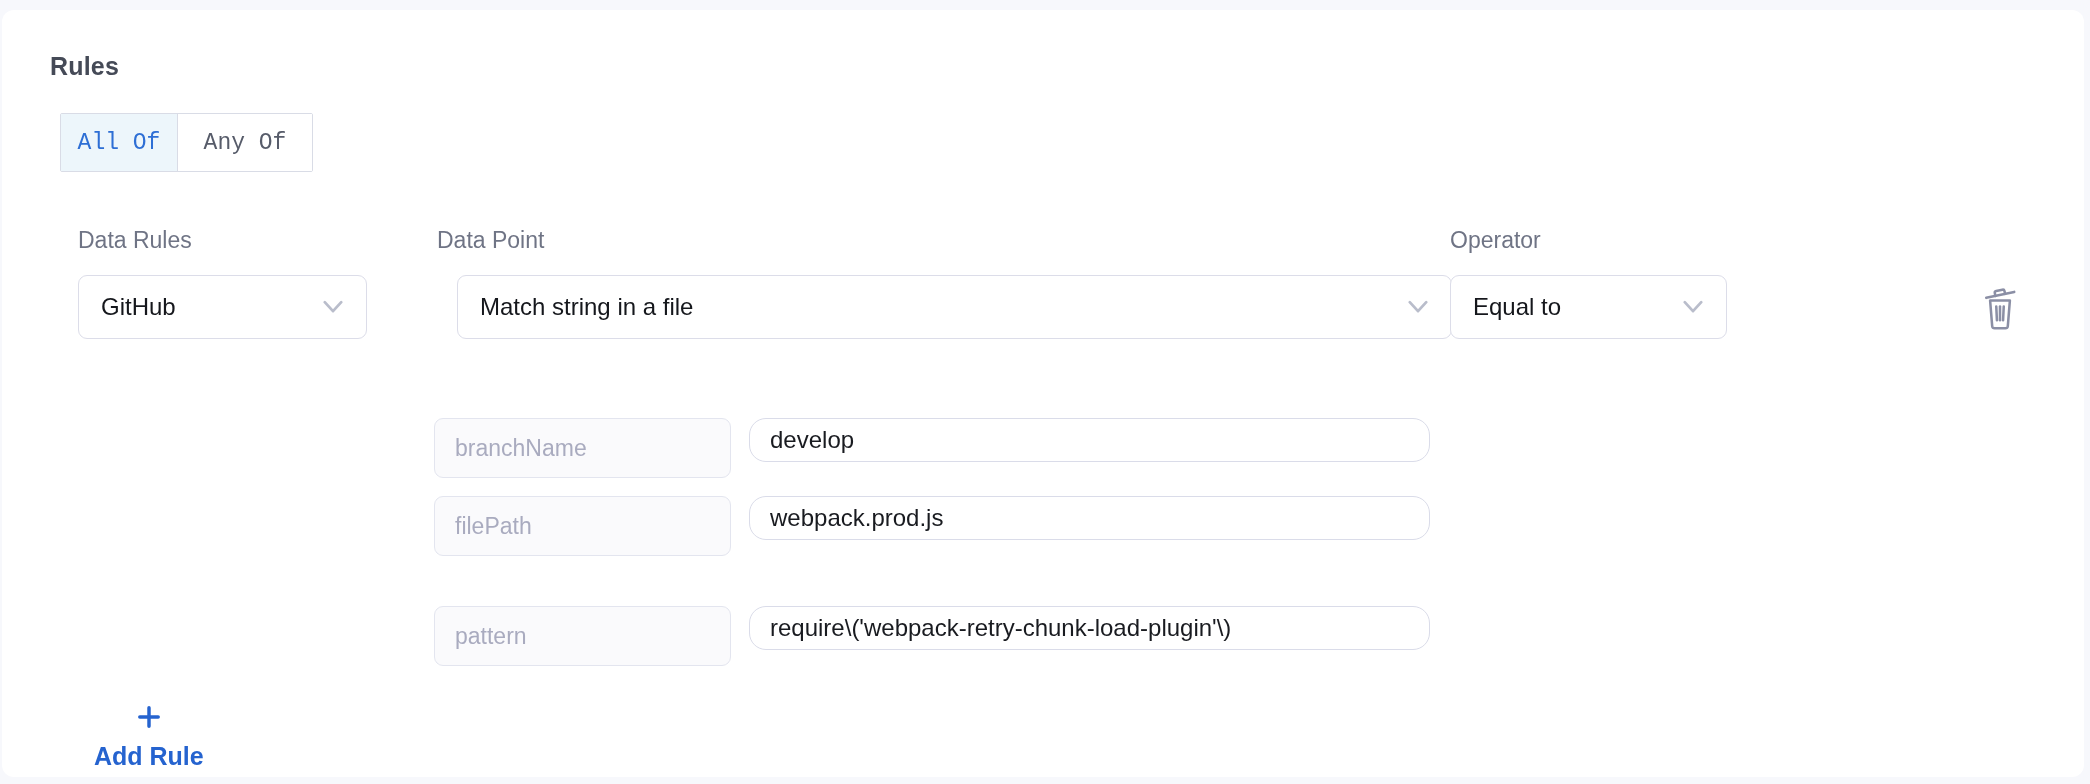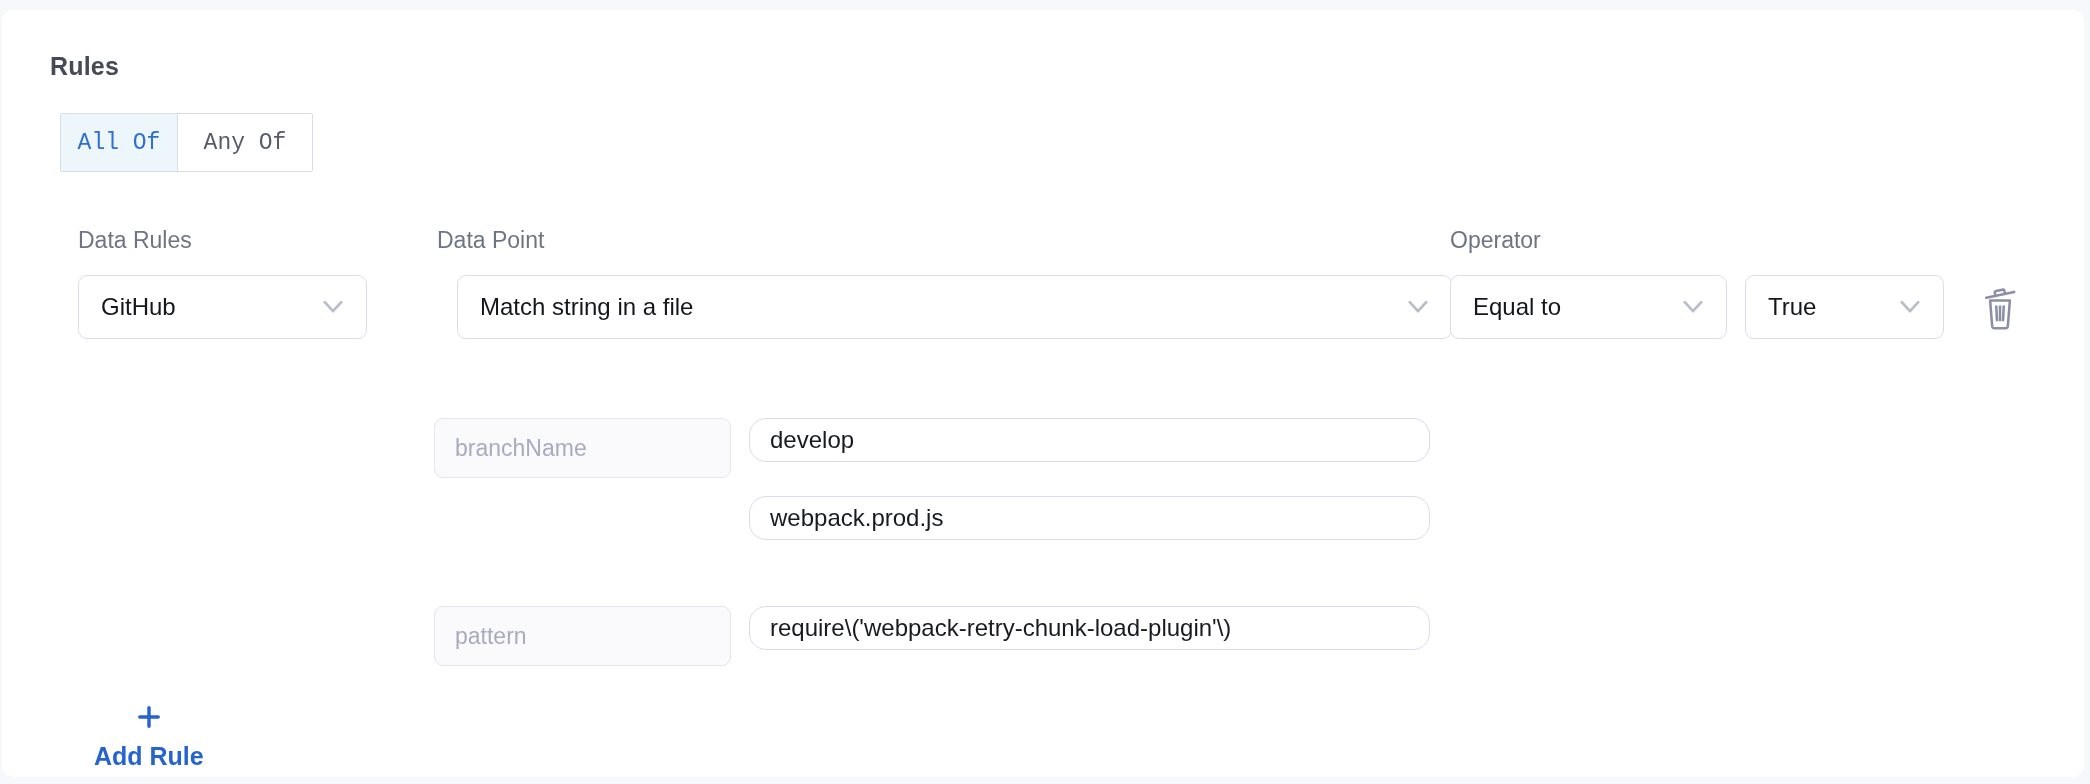--- a/index.html
+++ b/index.html
@@ -192,45 +192,40 @@
       </svg>
   </div>
 
   <div class="select-box" style="left:1448px; width:277px;">
     <span class="select-value">Equal to</span>
     <svg class="chev" viewBox="0 0 16 10">
         <path d="M2 1.5 L8 8 L14 1.5" stroke="#b9bdcb" stroke-width="2" fill="none" stroke-linecap="round" stroke-linejoin="round"></path>
       </svg>
   </div>
 
-  <div class="select-box" style="left:1743px; width:199px;">
-    <span class="select-value">True</span>
-    <svg class="chev" viewBox="0 0 16 10">
-        <path d="M2 1.5 L8 8 L14 1.5" stroke="#b9bdcb" stroke-width="2" fill="none" stroke-linecap="round" stroke-linejoin="round"></path>
-      </svg>
-  </div>
 
   <button class="trash-btn">
     <svg viewBox="0 0 40 44" width="44" height="54">
       <g stroke="#8b8fa5" stroke-width="2.3" fill="none" stroke-linecap="round" stroke-linejoin="round">
         <g transform="rotate(-12 20 10)">
           <line x1="7" y1="11" x2="33" y2="11"></line>
           <path d="M15.5 11 v-2.6 a1.6 1.6 0 0 1 1.6 -1.6 h5.8 a1.6 1.6 0 0 1 1.6 1.6 V11"></path>
         </g>
         <path d="M11 16 h18 l-1.9 23.4 a2.2 2.2 0 0 1 -2.2 1.9 h-9.8 a2.2 2.2 0 0 1 -2.2 -1.9 z"></path>
         <line x1="16.6" y1="21.5" x2="17.2" y2="34"></line>
         <line x1="20" y1="21.5" x2="20" y2="34"></line>
         <line x1="23.4" y1="21.5" x2="22.8" y2="34"></line>
       </g>
     </svg>
   </button>
 
   <div class="param-key row-1">branchName</div>
   <input class="param-value row-1" type="text" value="develop" style="">
 
+  <div class="param-key row-2">filePath</div>
   <input class="param-value row-2" type="text" value="webpack.prod.js" style="">
 
   <div class="param-key row-3">pattern</div>
   <input class="param-value row-3" type="text" value="require\('webpack-retry-chunk-load-plugin'\)" style="">
 
   <button class="add-rule">
     <svg class="plus-icon" viewBox="0 0 24 24">
         <path d="M12 3.5 V20.5 M3.5 12 H20.5" stroke="#2563cf" stroke-width="3.2" stroke-linecap="round" fill="none"></path>
       </svg>
     <span>Add Rule</span>

